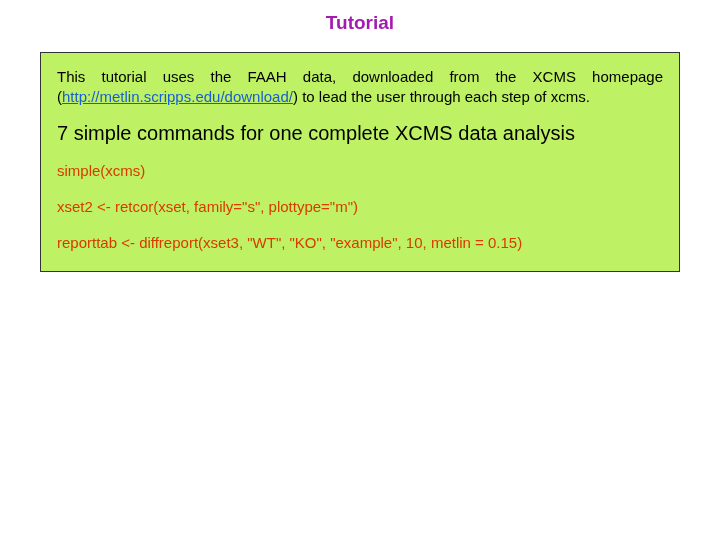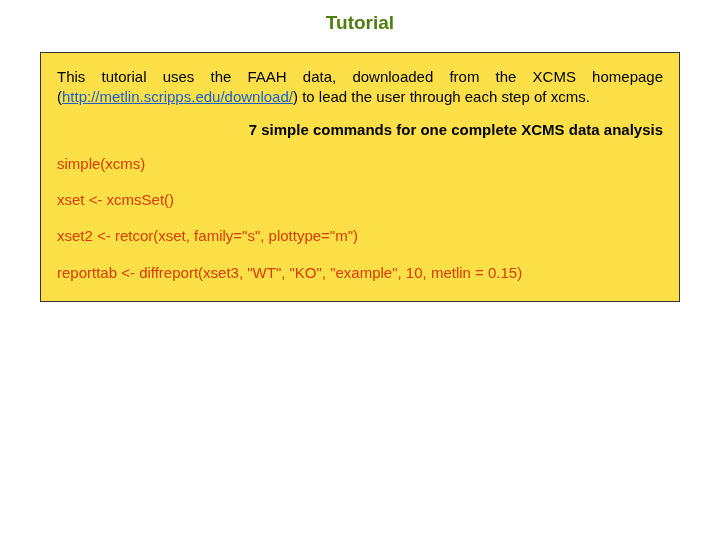--- a/index.html
+++ b/index.html
@@ -19,46 +19,46 @@
     font-weight: bold;
     font-size: 30px;
     color: #000;
     margin-top: 5px;
     margin-bottom: 0;
   }
   .subtitle {
     text-align: center;
     font-weight: bold;
     font-size: 19px;
-    color: #4d7c0f;
+    color: #a21caf;
     margin-top: 2px;
     margin-bottom: 18px;
   }
   .content-box {
-    background: #fde047;
+    background: #bef264;
     border: 1px solid #333;
     padding: 14px 16px 18px 16px;
     font-size: 15px;
     line-height: 1.35;
   }
   .intro {
     color: #000;
     text-align: justify;
     margin-bottom: 12px;
   }
   .intro a {
     color: #1a5fd0;
     text-decoration: underline;
   }
   .section-head {
-    font-weight: bold;
+    font-weight: normal;
     color: #000;
-    text-align: right;
+    text-align: left;
     margin-bottom: 14px;
-    font-size: 15px;
+    font-size: 20px;
   }
   .code-line {
     color: #d93a00;
     font-size: 15px;
     margin-bottom: 16px;
   }
   .code-line:last-child {
     margin-bottom: 0;
   }
 </style>
@@ -68,17 +68,16 @@
 <div class="slide">
   <div class="subtitle">Tutorial</div>
 
   <div class="content-box">
     <div class="intro">
       <span>This tutorial uses the FAAH data, downloaded from the XCMS homepage (</span><a href="#">http://metlin.scripps.edu/download/</a><span>) to lead the user through each step of xcms.</span>
     </div>
     <div class="section-head">7 simple commands for one complete XCMS data analysis</div>
 
     <div class="code-line">simple(xcms)</div>
-    <div class="code-line">xset &lt;- xcmsSet()</div>
     <div class="code-line">xset2 &lt;- retcor(xset, family="s", plottype="m")</div>
     <div class="code-line">reporttab &lt;- diffreport(xset3, "WT", "KO", "example", 10, metlin = 0.15)</div>
   </div>
 </div>
 
 </body></html>

